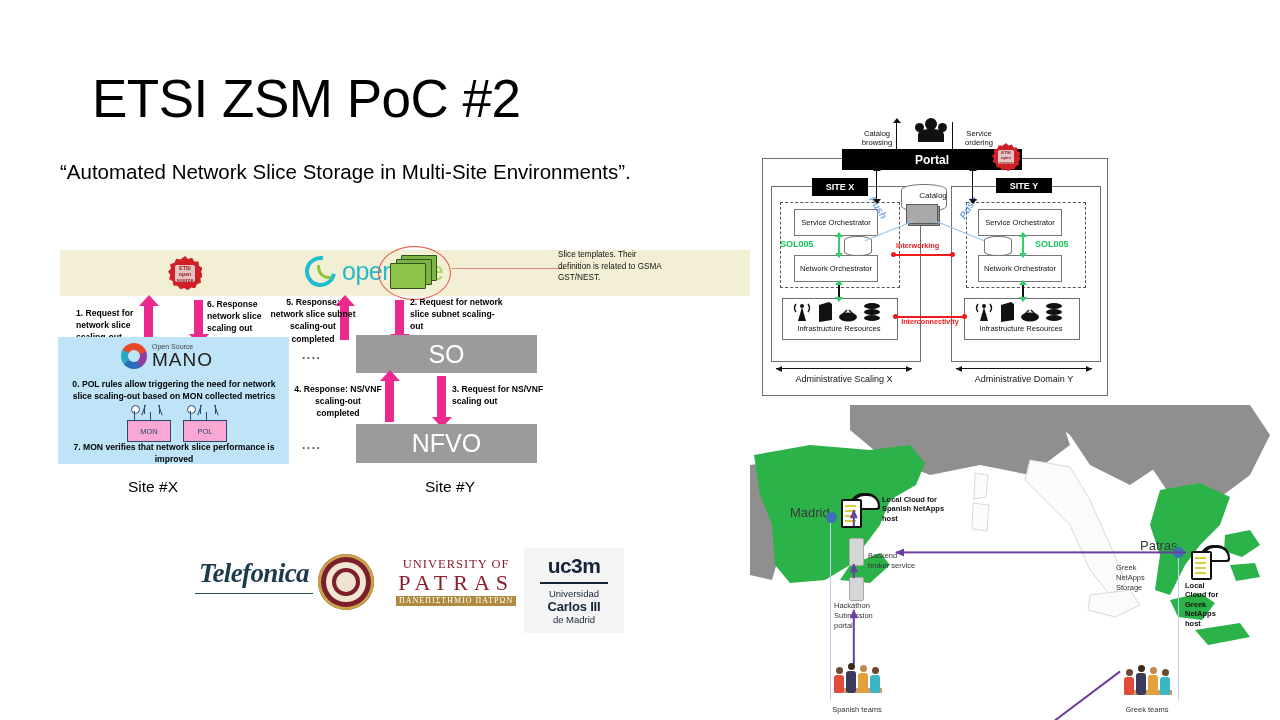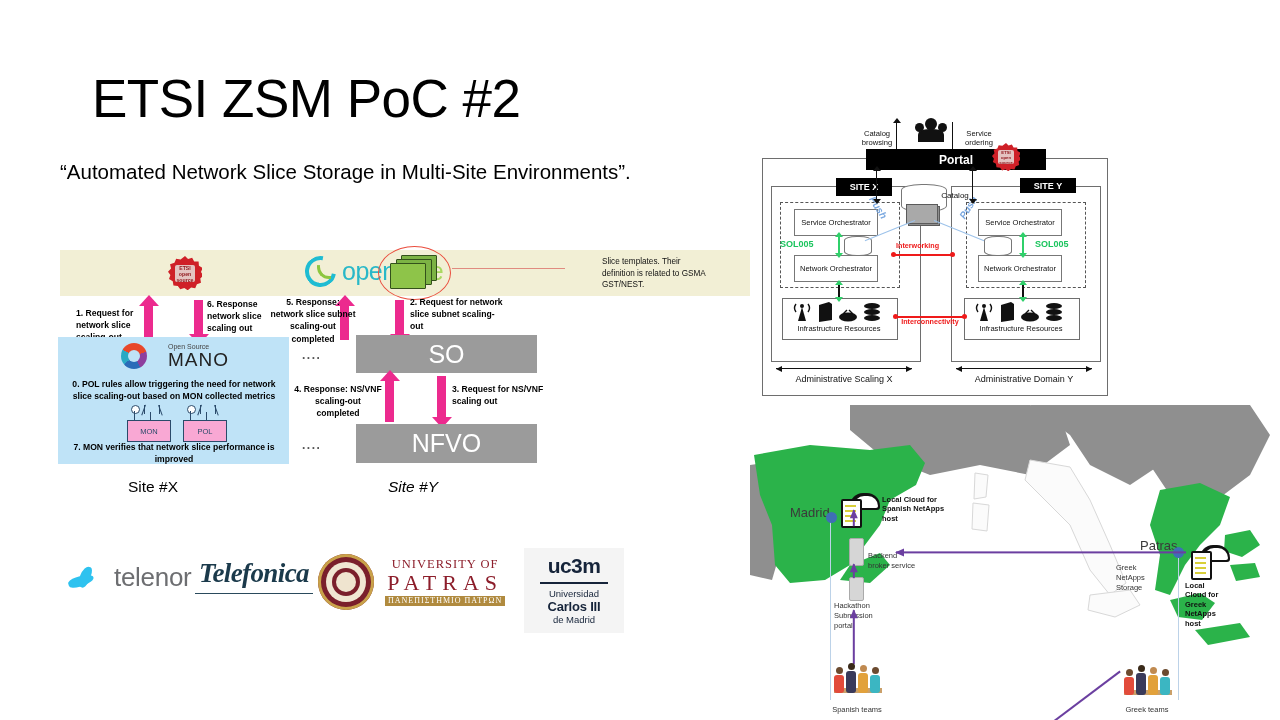--- a/index.html
+++ b/index.html
@@ -56,21 +56,21 @@
   .sitelbl{position:absolute;font-size:15.5px;color:#000;}
 
   
   .arr{position:absolute;width:9px;background:#ec2a8e;}
   .arr:before{content:"";position:absolute;left:-5.5px;width:0;height:0;
      border-left:10px solid transparent;border-right:10px solid transparent;}
   .arr.up:before{top:-10px;border-bottom:11px solid #ec2a8e;}
   .arr.down:before{bottom:-10px;border-top:11px solid #ec2a8e;}
 
   
-  .osm{position:absolute;display:flex;align-items:center;gap:21px;}
+  .osm{position:absolute;display:flex;align-items:center;gap:5px;}
   .osm-ring{width:26px;height:26px;border-radius:50%;
       background:conic-gradient(#e8472a 0deg 70deg,#8e3f9e 70deg 150deg,
       #2b6cb8 150deg 230deg,#2aa9c4 230deg 300deg,#e8472a 300deg 360deg);
       position:relative;}
   .osm-ring:after{content:"";position:absolute;left:7px;top:7px;width:12px;height:12px;
       border-radius:50%;background:#bfe3f7;}
   .osm-txt{line-height:1;}
   .osm-txt .t1{font-size:7px;color:#444;display:block;}
   .osm-txt .t2{font-size:19px;color:#222;letter-spacing:1px;display:block;font-weight:400;}
   .mod{position:absolute;width:42px;height:20px;border:1.3px solid #2a4a6a;
@@ -95,21 +95,21 @@
      background:#2ec2ef;border-radius:40% 60% 55% 45%;transform:rotate(-18deg);}
   .tel-mark:after{content:"";position:absolute;left:12px;top:2px;width:10px;height:22px;
      background:#2ec2ef;border-radius:60% 40% 45% 55%;transform:rotate(22deg);}
   .tel-name{font-size:26px;color:#6d6e71;font-weight:300;letter-spacing:-0.3px;}
 
   .telefonica{position:absolute;left:135px;top:6px;width:118px;text-align:center;}
   .telefonica .nm{font-family:"Liberation Serif",serif;font-style:italic;font-weight:700;
      font-size:27px;color:#1b3a4b;letter-spacing:-0.6px;}
   .telefonica .rule{height:1.4px;background:#2a4a5c;margin-top:4px;}
 
-  .patras{position:absolute;left:258px;top:2px;display:flex;align-items:center;gap:11px;}
+  .patras{position:absolute;left:258px;top:2px;display:flex;align-items:center;gap:22px;}
   .patras-seal{width:56px;height:56px;border-radius:50%;background:#7a1f2b;
      position:relative;box-shadow:inset 0 0 0 3px #c9a24a;}
   .patras-seal .c2{position:absolute;inset:8px;border-radius:50%;background:#f0e6d2;}
   .patras-seal .c3{position:absolute;inset:14px;border-radius:50%;background:#7a1f2b;}
   .patras-seal .c4{position:absolute;inset:18px;border-radius:50%;background:#efe4cf;}
   .patras-txt{line-height:1.05;text-align:center;}
   .patras-txt .l1{font-family:"Liberation Serif",serif;font-size:12.5px;color:#8c1d2a;
      letter-spacing:1px;display:block;}
   .patras-txt .l2{font-family:"Liberation Serif",serif;font-size:22px;color:#8c1d2a;
      letter-spacing:6px;display:block;font-weight:400;}
@@ -123,21 +123,21 @@
   .uc3m .rule{height:1.6px;background:#16243a;margin:4px 12px 4px;}
   .uc3m .s1{font-size:9.5px;color:#16243a;display:block;}
   .uc3m .s2{font-size:13px;color:#16243a;font-weight:700;display:block;letter-spacing:-0.2px;}
   .uc3m .s3{font-size:9.5px;color:#16243a;display:block;}
 
   
   #arch{left:756px;top:118px;width:356px;height:282px;}
   #arch .frame{position:absolute;left:6px;top:40px;width:344px;height:236px;
      border:1.1px solid #6e6e6e;background:#fff;}
   .blk{position:absolute;background:#000;color:#fff;display:flex;align-items:center;
-     justify-content:center;font-weight:700;margin-left:24px;}
+     justify-content:center;font-weight:700;}
   .sitebox{position:absolute;border:1.1px solid #6e6e6e;}
   .dashbox{position:absolute;border:1.3px dashed #555;}
   .obox{position:absolute;border:1.1px solid #777;background:#fff;color:#111;
      display:flex;align-items:center;justify-content:center;text-align:center;
      font-size:7.6px;line-height:1.25;}
   .cyl{position:absolute;border:1.1px solid #777;background:#fff;border-radius:45%/22%;}
   .garr{position:absolute;width:1.6px;background:#2fd06a;}
   .garr:before,.garr:after{content:"";position:absolute;left:-3px;width:0;height:0;
      border-left:4.5px solid transparent;border-right:4.5px solid transparent;}
   .garr:before{top:-4px;border-bottom:5px solid #2fd06a;}
@@ -218,21 +218,21 @@
       </div>
     </div>
 
     <div class="tpl-stack abs" style="left:335px;top:7px;">
       <i></i>
         <i></i>
         <i></i>
     </div>
     <div class="tpl-ellipse abs" style="left:323px;top:-2px;width:71px;height:52px;"></div>
     <div class="note-line abs" style="left:397px;top:20px;width:113px;"></div>
-    <div class="note abs" style="left:503px;top:8px;margin-left:44px;">Slice templates. Their definition is related to GSMA GST/NEST.</div>
+    <div class="note abs" style="left:503px;top:1px;">Slice templates. Their definition is related to GSMA GST/NEST.</div>
 
     <div class="arr up abs" style="left:89px;top:57px;height:35px;"></div>
     <div class="arr down abs" style="left:139px;top:52px;height:35px;"></div>
 
     <div class="flowlabel abs" style="left:21px;top:59px;width:74px;">1. Request for network slice scaling-out</div>
     <div class="flowlabel abs" style="left:152px;top:50px;width:84px;">6. Response network slice scaling out completed</div>
 
     <div class="bluebox abs" style="left:3px;top:89px;width:231px;height:127px;">
       <div class="osm" style="left:63px;top:6px;">
         <div class="osm-ring"></div>
@@ -271,28 +271,24 @@
 
     <div class="flowlabel abs" style="left:239px;top:135px;width:88px;text-align:center;">4. Response: NS/VNF scaling-out completed</div>
     <div class="flowlabel abs" style="left:397px;top:135px;width:94px;">3. Request for NS/VNF scaling out</div>
 
     <div class="gbox abs" style="left:301px;top:176px;width:181px;height:39px;">NFVO</div>
 
     <div class="dots abs" style="left:247px;top:100px;">....</div>
     <div class="dots abs" style="left:247px;top:190px;">....</div>
 
     <div class="sitelbl abs" style="left:73px;top:230px;">Site #X</div>
-    <div class="sitelbl abs" style="left:333px;top:230px;font-style:italic;">Site #Y</div>
+    <div class="sitelbl abs" style="left:370px;top:230px;">Site #Y</div>
   </div>
 
   <div class="abs" id="logos">
-    <div class="telenor">
-      <div class="tel-mark"></div>
-      <div class="tel-name">telenor</div>
-    </div>
 
     <div class="telefonica">
       <div class="nm">Telefonica</div>
       <div class="rule"></div>
     </div>
 
     <div class="patras">
       <div class="patras-seal">
         <div class="c2"></div>
           <div class="c3"></div>
@@ -354,21 +350,21 @@
 
     <div class="garr abs" style="left:82px;top:118px;height:18px;"></div>
     <div class="garr abs" style="left:266px;top:118px;height:18px;"></div>
     <div class="sol abs" style="left:24px;top:121px;">SOL005</div>
     <div class="sol abs" style="left:279px;top:121px;">SOL005</div>
 
     <div class="cyl abs" style="left:88px;top:118px;width:26px;height:18px;"></div>
     <div class="cyl abs" style="left:228px;top:118px;width:26px;height:18px;"></div>
 
     <div class="cyl abs" style="left:145px;top:66px;width:44px;height:26px;"></div>
-    <div class="alabel abs" style="left:157px;top:73px;width:64px;font-size:8px;padding-left:10px;">Catalog</div>
+    <div class="alabel abs" style="left:145px;top:73px;width:64px;font-size:8px;">Catalog</div>
     <div class="abs" style="left:152px;top:88px;width:30px;height:18px;background:#8e8e8e;
          border:1px solid #5a5a5a;"></div>
     <div class="abs" style="left:150px;top:86px;width:30px;height:18px;background:#a9a9a9;
          border:1px solid #5a5a5a;"></div>
 
     <div class="thinblue abs" style="left:105px;top:102px;width:54px;transform:rotate(-22deg);transform-origin:right center;"></div>
     <div class="thinblue abs" style="left:178px;top:102px;width:54px;transform:rotate(22deg);transform-origin:left center;"></div>
     <div class="push abs" style="left:110px;top:84px;transform:rotate(58deg);">Push</div>
     <div class="push abs" style="left:200px;top:84px;transform:rotate(-58deg);">Push</div>
 

